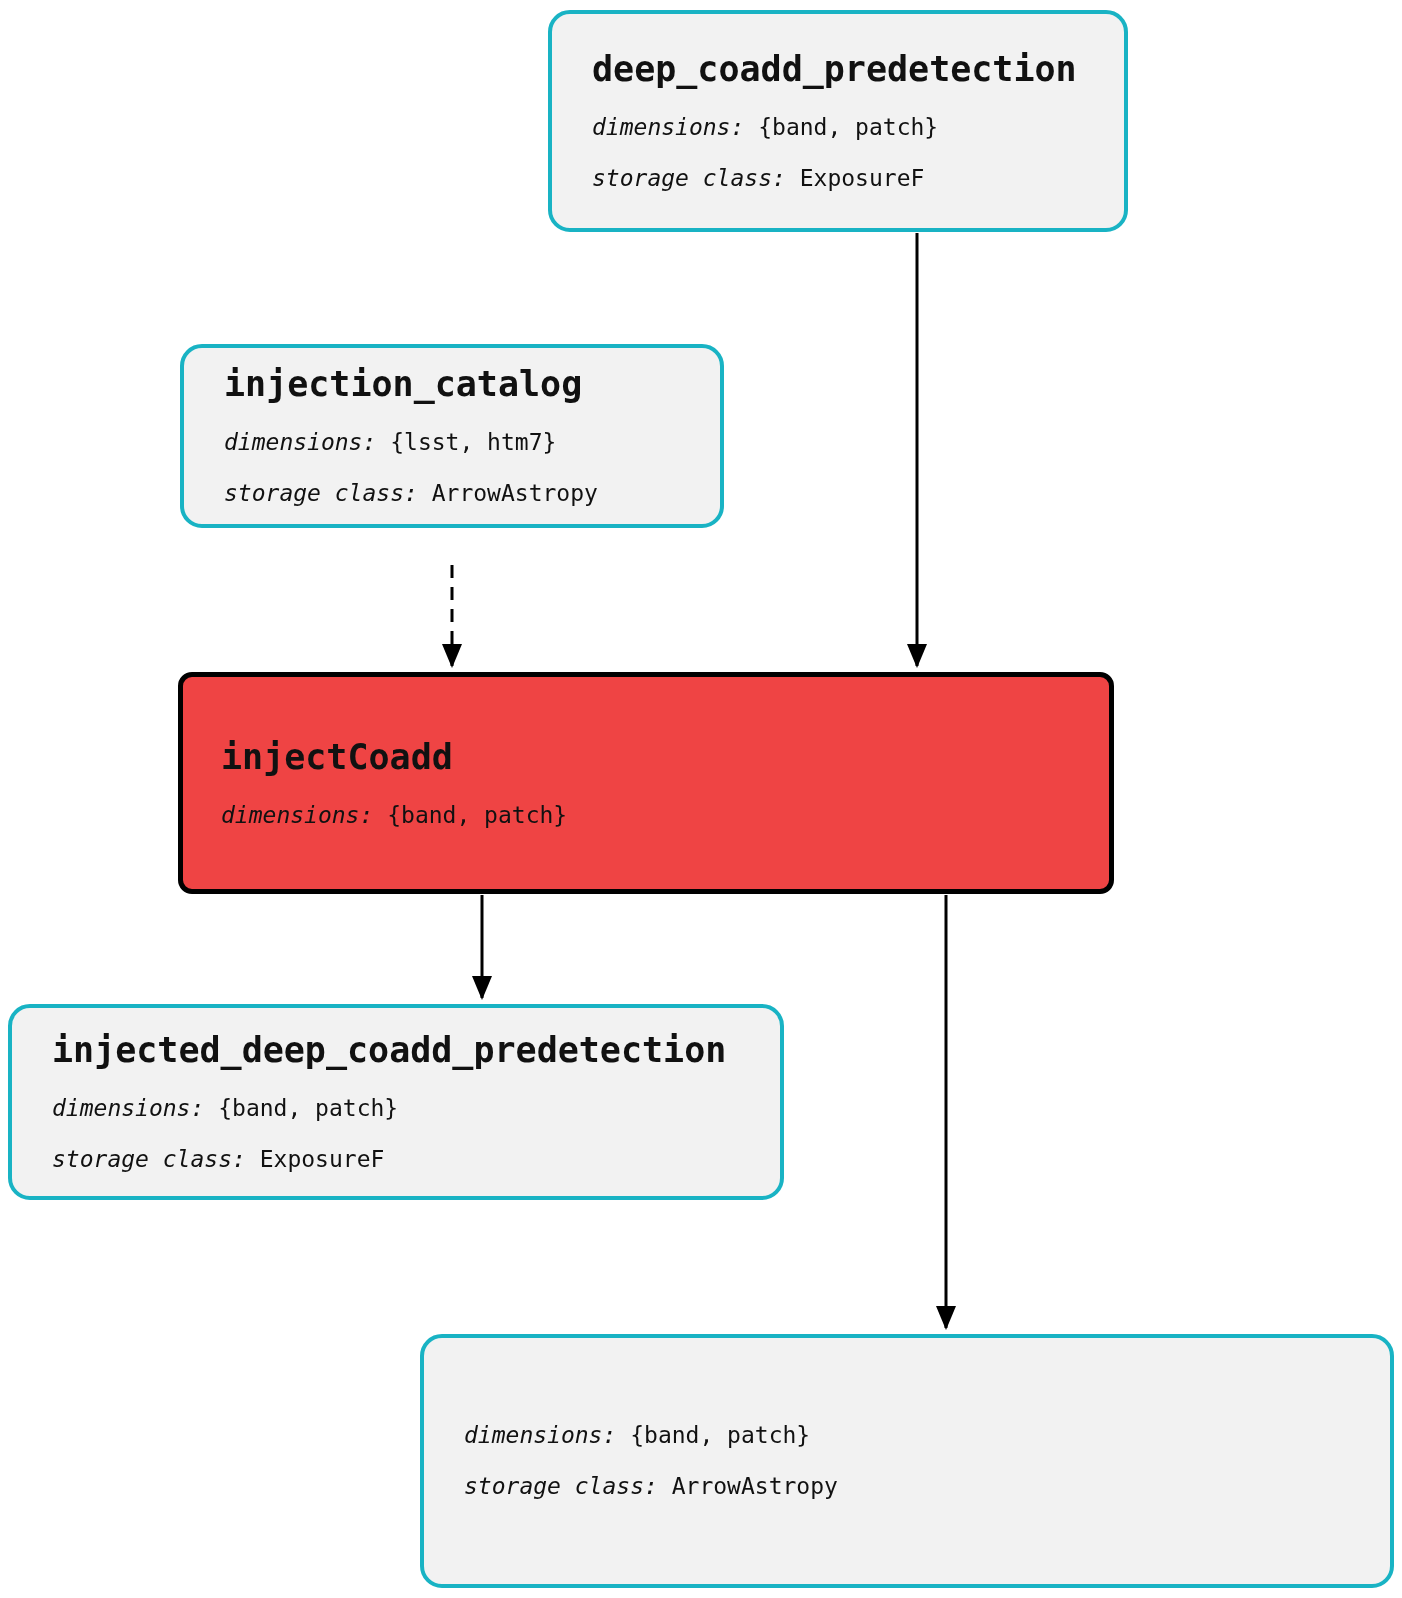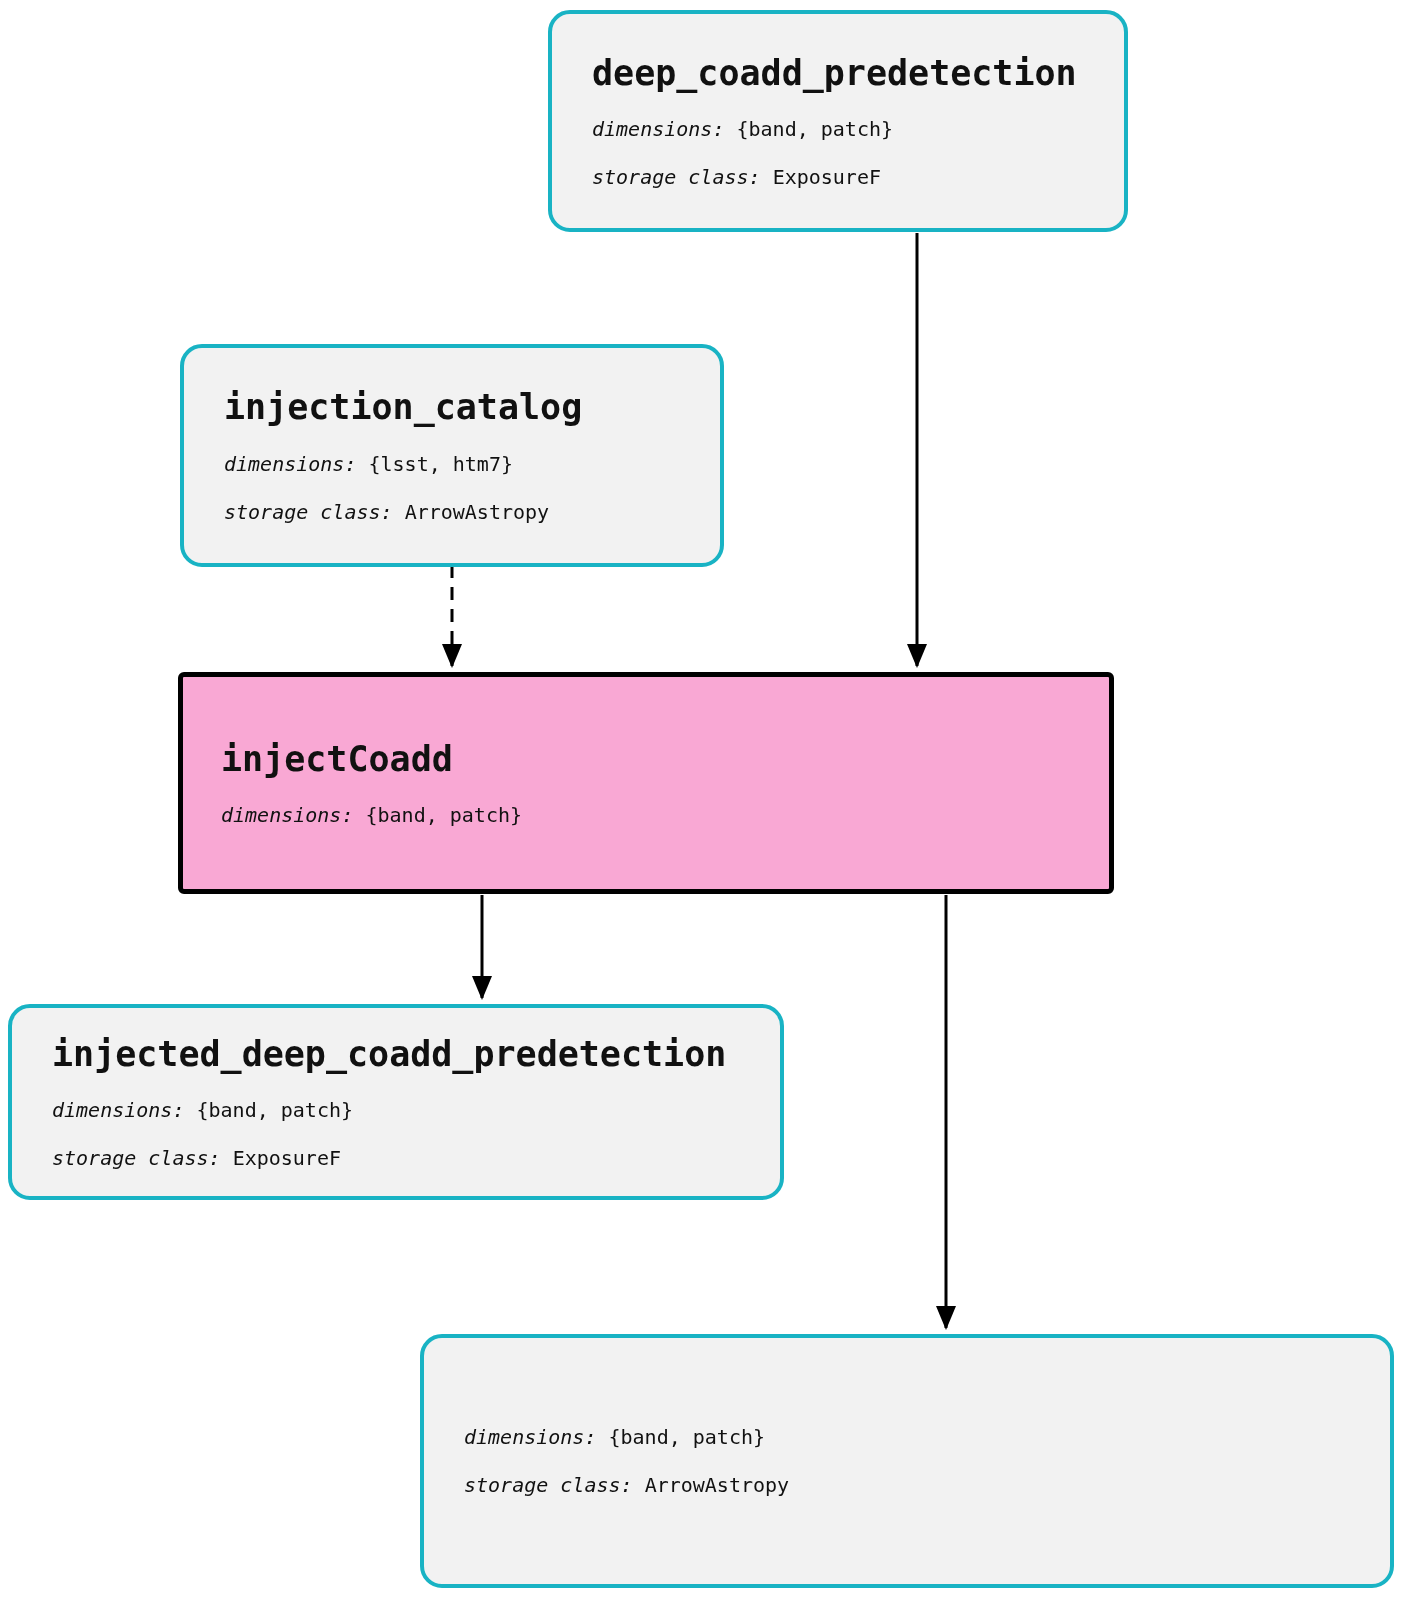--- a/index.html
+++ b/index.html
@@ -38,33 +38,33 @@
     align-items: flex-start;
     gap: 26px;
     padding: 0 40px;
   }
   .dataset {
     background: #f2f2f2;
     border: 4px solid #19b3c4;
     border-radius: 22px;
   }
   .task {
-    background: #f9a8d4;
+    background: #ef4444;
     border: 5px solid #000000;
-    border-radius: 6px;
+    border-radius: 14px;
     padding: 16px 38px;
   }
   .node-title {
     font-weight: bold;
     font-size: 35px;
     line-height: 1.1;
     white-space: nowrap;
   }
   .node-row {
-    font-size: 20px;
+    font-size: 23px;
     line-height: 1.1;
     white-space: nowrap;
     text-align: right;
   }
   .lbl {
     font-style: italic;
   }
 </style>
 </head>
 <body>
@@ -88,21 +88,21 @@
     <div class="node-row">
       <span class="lbl">dimensions:</span>
       <span class="val">{band, patch}</span>
     </div>
     <div class="node-row">
       <span class="lbl">storage class:</span>
       <span class="val">ExposureF</span>
     </div>
   </div>
 
-  <div class="node dataset" style="left:180px; top:344px; width:544px; height:223px;">
+  <div class="node dataset" style="left:180px; top:344px; width:544px; height:184px;">
     <div class="node-title">injection_catalog</div>
     <div class="node-row">
       <span class="lbl">dimensions:</span>
       <span class="val">{lsst, htm7}</span>
     </div>
     <div class="node-row">
       <span class="lbl">storage class:</span>
       <span class="val">ArrowAstropy</span>
     </div>
   </div>

